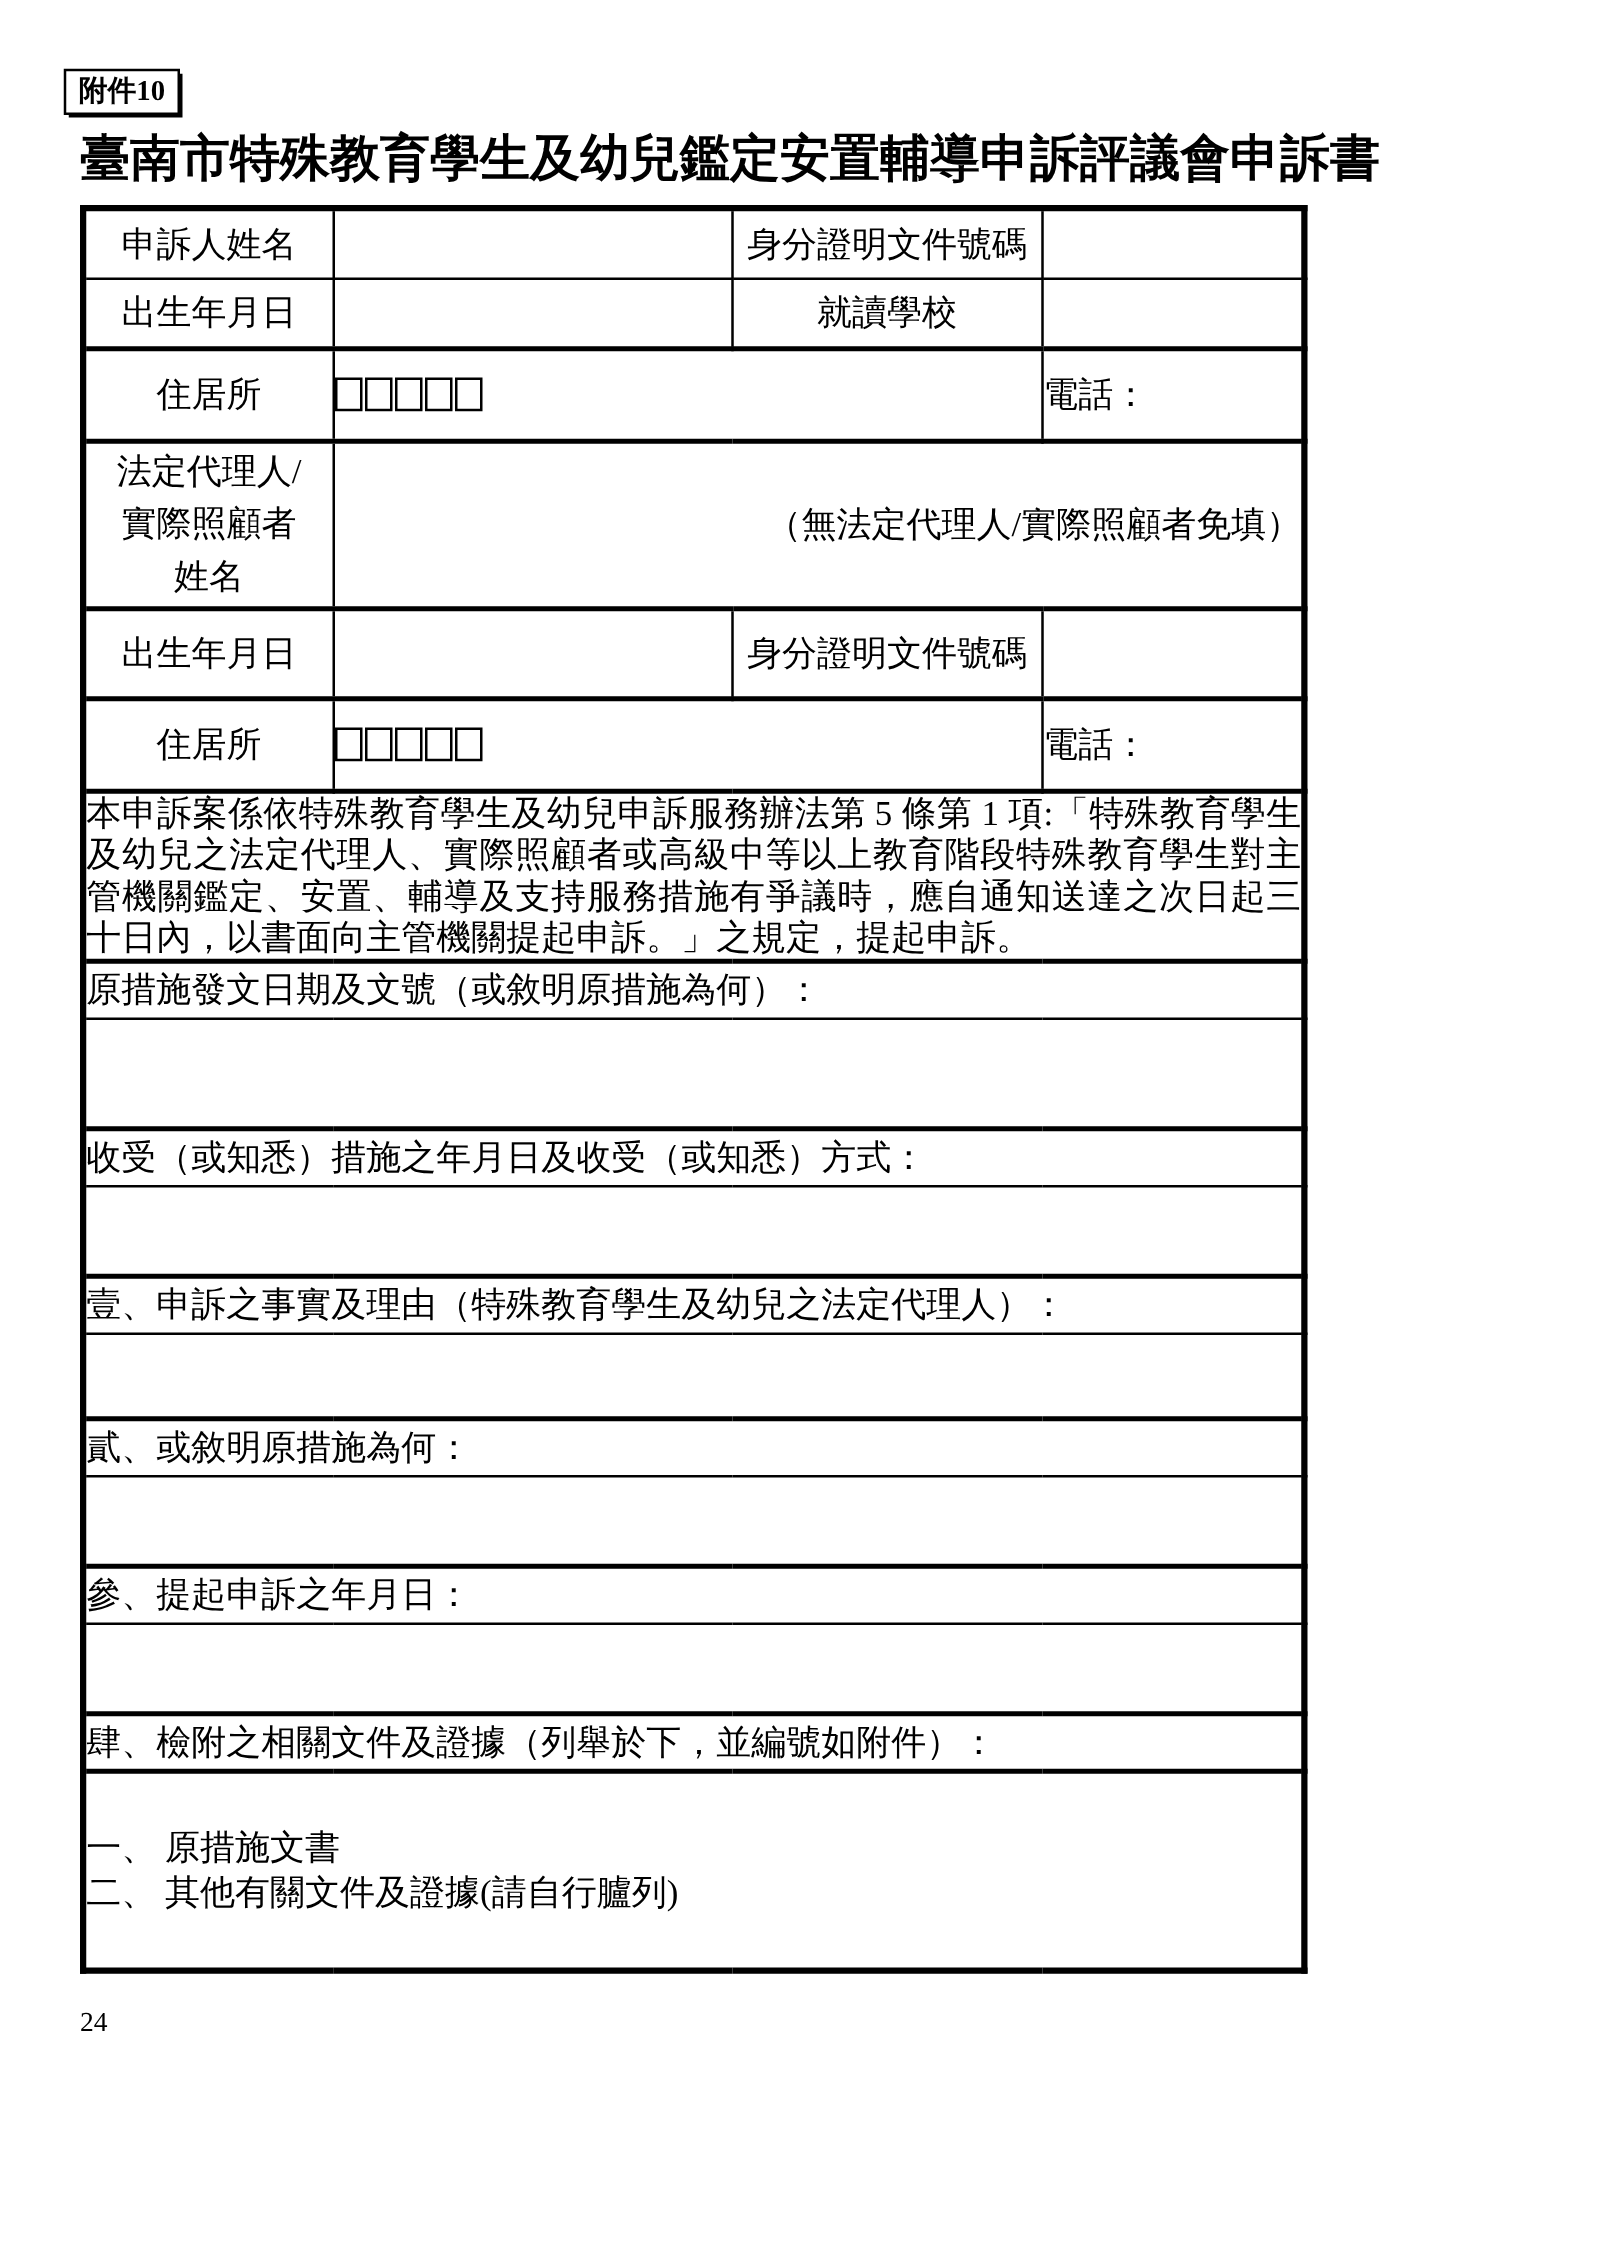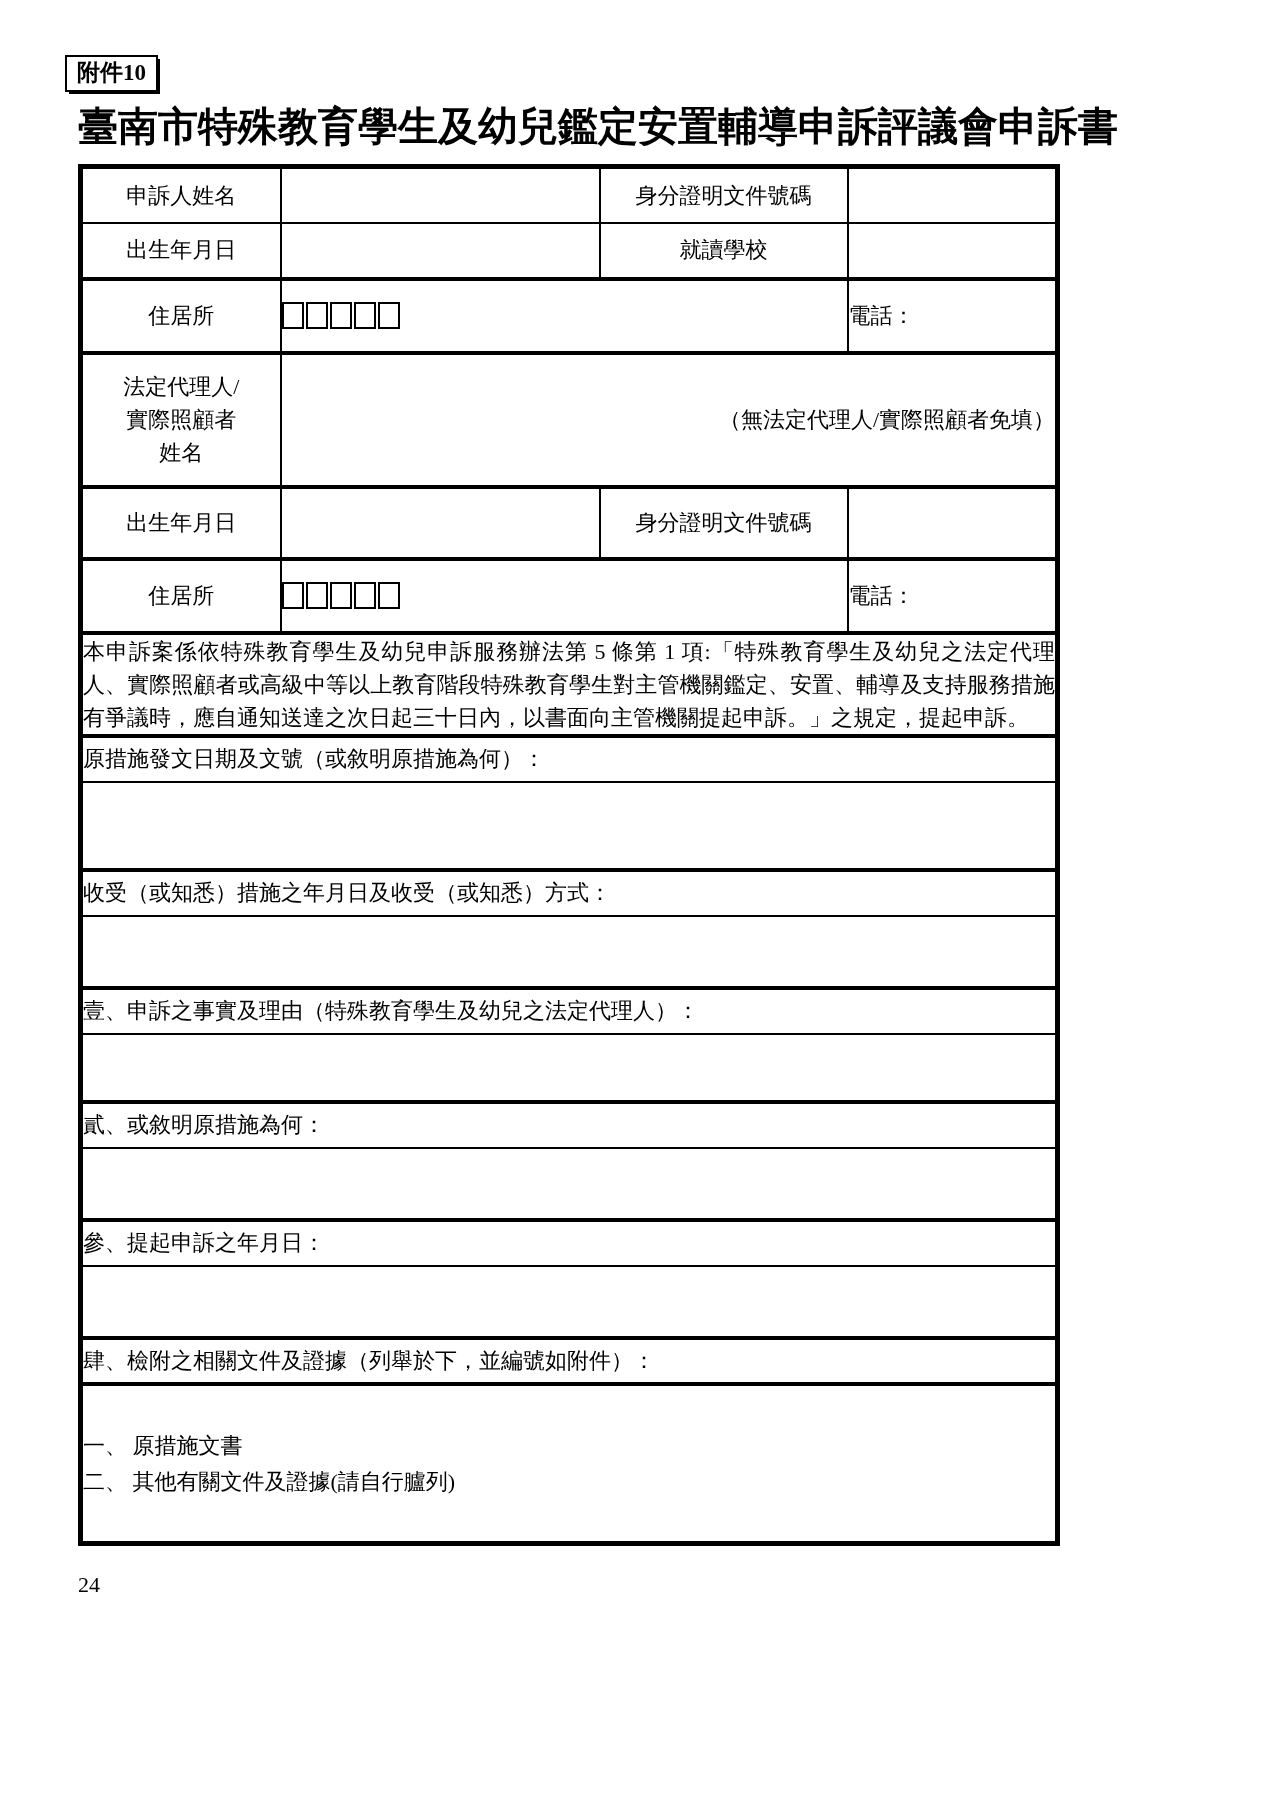--- a/index.html
+++ b/index.html
@@ -8,21 +8,21 @@
     position: relative;
     width: 1280px;
     height: 1810px;
     background: #ffffff;
     color: #000;
     font-family: "Liberation Serif", "DejaVu Serif", serif;
     overflow: hidden;
   }
   .content {
     position: absolute;
-    left: 78px;
+    left: 64px;
     top: 55px;
     width: 977px;
   }
   .attach-box {
     display: inline-block;
     margin-left: -13px;
     border: 2px solid #000;
     box-shadow: 3px 3px 0 -1px #000;
     padding: 3px 10px 5px 10px;
     font-size: 23px;
@@ -39,21 +39,21 @@
   }
   table.form {
     border-collapse: collapse;
     table-layout: fixed;
     width: 977px;
     border: 5px solid #000;
   }
   table.form td {
     border: 2px solid #000;
     padding: 0;
-    font-size: 22px;
+    font-size: 28px;
     vertical-align: middle;
   }
   tr.sep > td { border-top-width: 4px; }
   td.lab { text-align: center; padding: 2px 4px; }
   td.multi { line-height: 1.5; }
   tr.h56 > td { height: 56px; }
   tr.h74 > td { height: 74px; }
   tr.h134 > td { height: 134px; }
   tr.h72 > td { height: 72px; }
   tr.h46 > td { height: 46px; }

